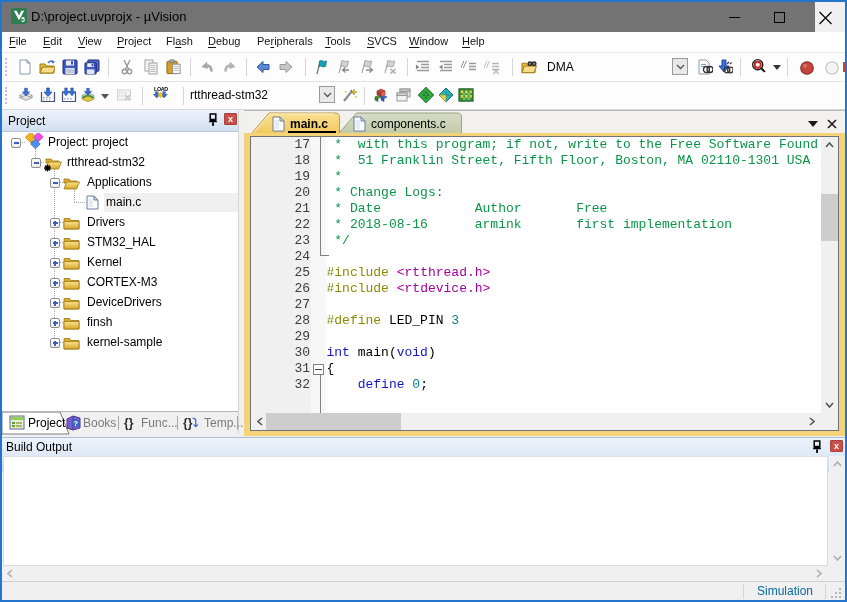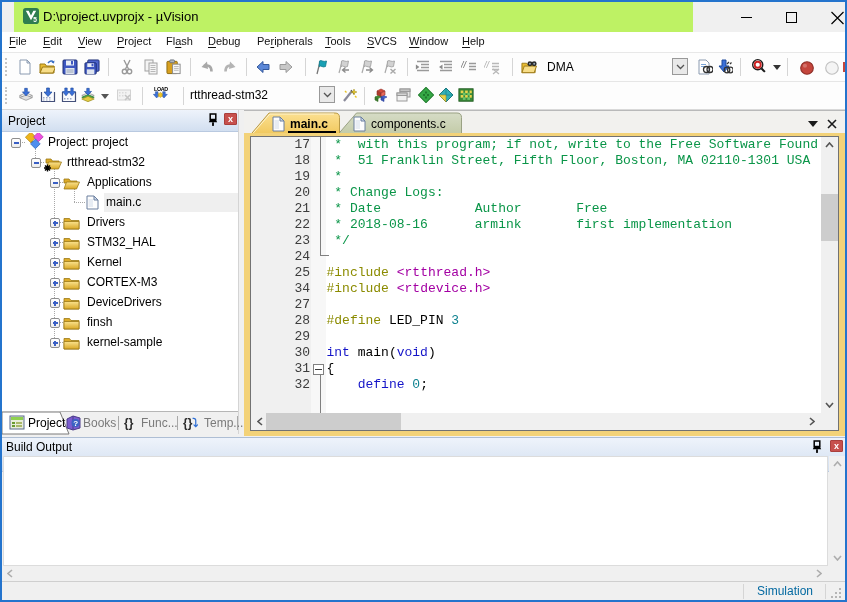--- a/index.html
+++ b/index.html
@@ -1,20 +1,20 @@
 <!DOCTYPE html>
 <html><head>
 <meta charset="utf-8">
 <style>
 * { margin:0; padding:0; box-sizing:border-box; }
 html,body { width:847px; height:602px; overflow:hidden; }
 body { font-family:"Liberation Sans", sans-serif; background:#f0f0f0; position:relative; }
 #frame { position:absolute; left:0; top:0; width:847px; height:602px; border:2px solid #2474cd; }
 
-#titlebar { position:absolute; left:12px; top:0; width:679px; height:30px; background:#bef264; }
+#titlebar { position:absolute; left:0; top:0; width:813px; height:30px; background:#737373; }
 #title-ico { position:absolute; left:9px; top:6px; width:16px; height:16px; }
 #title-txt { position:absolute; left:29px; top:7px; font-size:13px; color:#000; }
 .winbtn { position:absolute; top:0; width:45px; height:30px; color:#000; }
 
 #menubar { position:absolute; left:0; top:30px; width:843px; height:21px; background:#ffffff; border-bottom:1px solid #e8e8e8; font-size:11px; color:#111; }
 #menubar span.mi { position:absolute; top:3px; }
 #menubar u { text-decoration:underline; text-underline-offset:2px; }
 
 #tb1 { position:absolute; left:0; top:51px; width:843px; height:29px; background:#fdfdfd; border-bottom:1px solid #e6e6e6; }
 #tb2 { position:absolute; left:0; top:80px; width:843px; height:28px; background:#fdfdfd; border-bottom:1px solid #d9d9d9; }
@@ -558,21 +558,21 @@
       <div id="code">
         <div class="ln" style="top:0;">17</div>
         <div class="ln" style="top:16px;">18</div>
         <div class="ln" style="top:32px;">19</div>
         <div class="ln" style="top:48px;">20</div>
         <div class="ln" style="top:64px;">21</div>
         <div class="ln" style="top:80px;">22</div>
         <div class="ln" style="top:96px;">23</div>
         <div class="ln" style="top:112px;">24</div>
         <div class="ln" style="top:128px;">25</div>
-        <div class="ln" style="top:144px;">34</div>
+        <div class="ln" style="top:144px;">26</div>
         <div class="ln" style="top:160px;">27</div>
         <div class="ln" style="top:176px;">28</div>
         <div class="ln" style="top:192px;">29</div>
         <div class="ln" style="top:208px;">30</div>
         <div class="ln" style="top:224px;">31</div>
         <div class="ln" style="top:240px;text-align:right;">32</div>
         <div class="ln" style="top:256px;">33</div>
         <div class="cl green" style="top:0;"> *  with this program; if not, write to the Free Software Foundation, Inc.,</div>
         <div class="cl green" style="top:16px;"> *  51 Franklin Street, Fifth Floor, Boston, MA 02110-1301 USA</div>
         <div class="cl green" style="top:32px;"> *</div>

